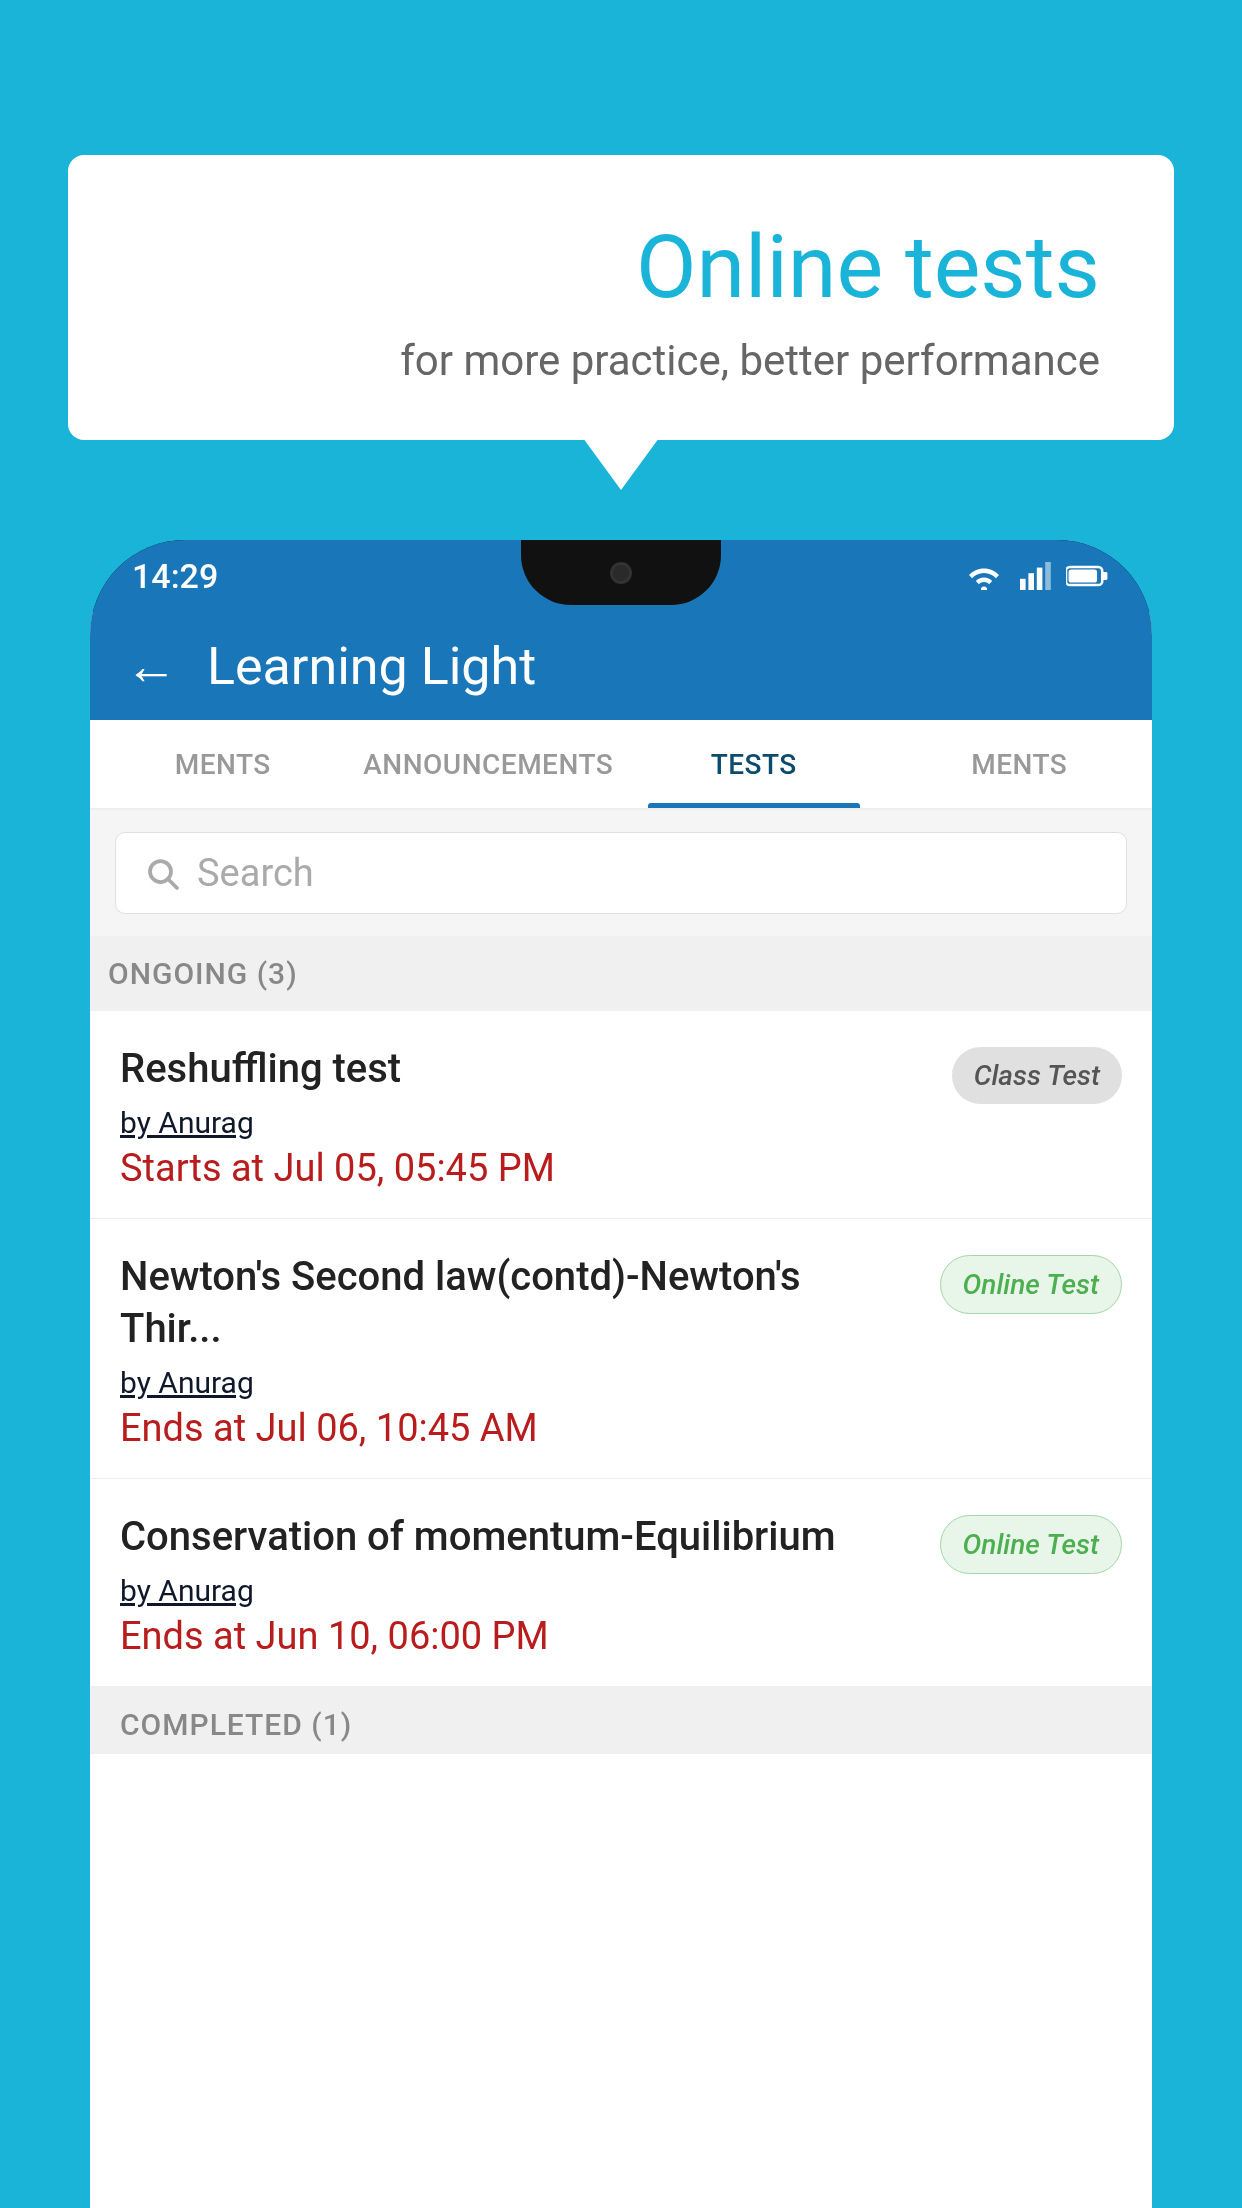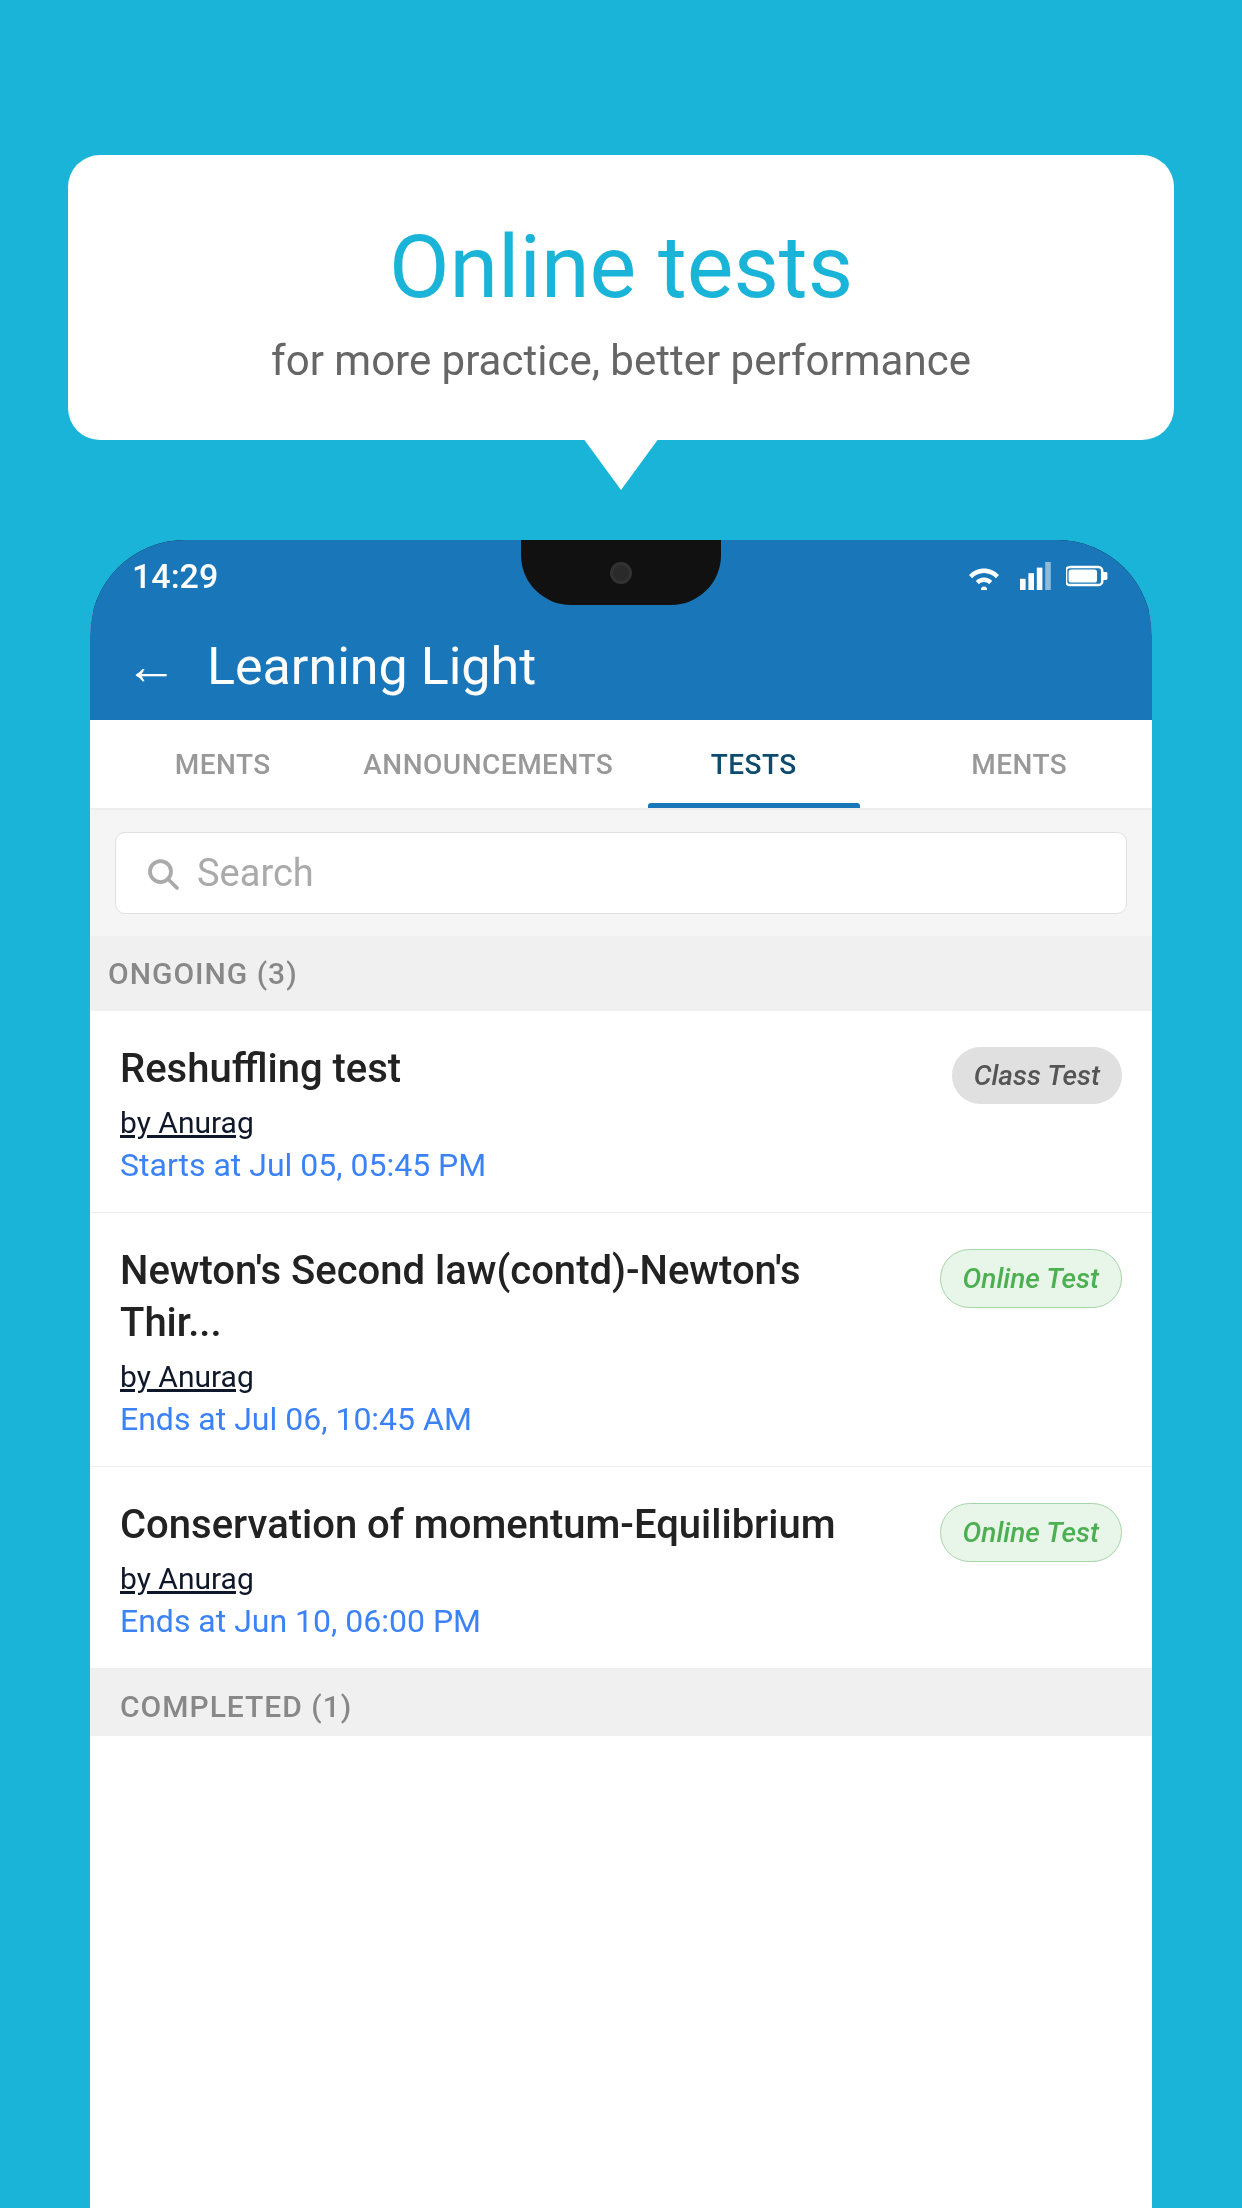--- a/index.html
+++ b/index.html
@@ -13,23 +13,23 @@
       position: relative;
     }
 
     
     .speech-bubble {
       position: absolute;
       top: 155px;
       left: 68px;
       right: 68px;
       background: white;
-      border-radius: 32px;
-      padding: 60px 40px 55px;
-      text-align: center;
+      border-radius: 16px;
+      padding: 60px 74px 55px;
+      text-align: right;
     }
     .speech-bubble::after {
       content: '';
       position: absolute;
       bottom: -50px;
       left: 50%;
       transform: translateX(-50%);
       width: 0;
       height: 0;
       border-left: 38px solid transparent;
@@ -227,22 +227,22 @@
       margin-bottom: 10px;
       line-height: 1.3;
     }
     .test-by {
       font-size: 30px;
       color: #0f172a;
       margin-bottom: 6px;
       text-decoration: underline;
     }
     .test-date {
-      font-size: 32px;
-      color: #3b82f6;
+      font-size: 38px;
+      color: #b91c1c;
     }
     .test-badge {
       padding: 12px 22px;
       border-radius: 30px;
       font-size: 28px;
       font-weight: 500;
       white-space: nowrap;
       align-self: flex-start;
       margin-top: 4px;
       font-style: italic;

